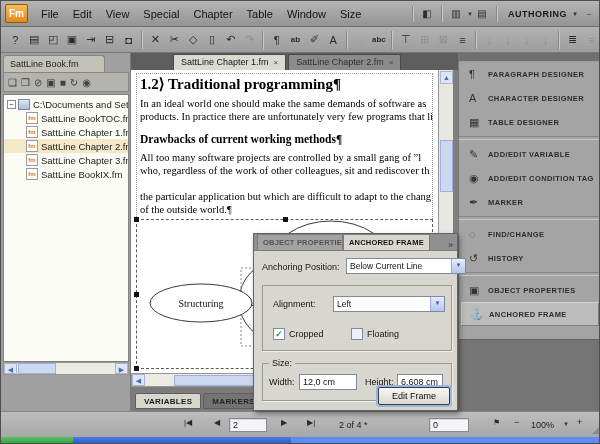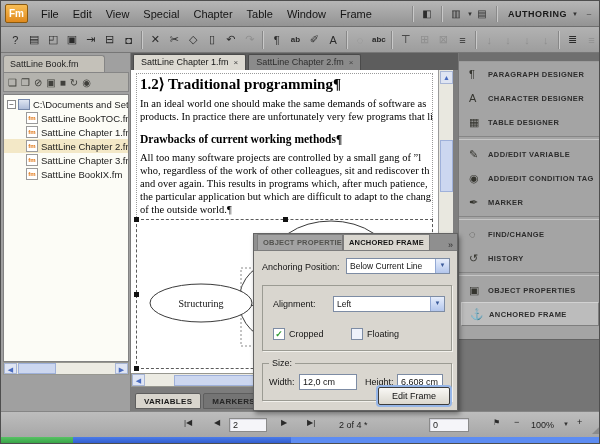--- a/index.html
+++ b/index.html
@@ -51,21 +51,21 @@
   .fm-file { width:12px; height:12px; background:#fff; border:1px solid #9a9a9a; margin-right:3px; flex:none;
     font-size:6px; font-weight:bold; color:#e07818; text-align:center; line-height:11px; }
   .book-hscroll { position:absolute; left:2px; top:309px; width:126px; height:13px; background:#ecebe3; border:1px solid #979790; display:flex; align-items:stretch; }
   .sb-btn { width:13px; background:#dfe5f3; border:1px solid #a8b6d6; color:#4a6cc0; font-size:7px; line-height:11px; text-align:center; flex:none; }
   .book-thumb { width:38px; background:#ccd7f0; border:1px solid #9fb1da; margin-left:1px; }
 
   
   .doc-area { position:absolute; left:130px; top:52px; width:327px; height:358px; background:#7f7f7f; }
   .doc-tabs { position:absolute; left:0; top:0; width:327px; height:17px; background:#5d5d5d; display:flex; align-items:flex-end; padding-left:2px; }
   .doc-tab { height:16px; line-height:15px; padding:0 7px; font-size:9px; border:1px solid #4a4a4a; border-bottom:none;
-    border-radius:2px 2px 0 0; white-space:nowrap; }
+    border-radius:2px 2px 0 0; white-space:nowrap;margin-left:40px; }
   .doc-tab.active { background:#dcd9d1; color:#161616; }
   .doc-tab.inactive { background:#8b8b8b; color:#2f2f2f; margin-left:2px; }
   .tab-close { margin-left:5px; font-size:8px; color:#444; }
   .doc-page { position:absolute; left:0; top:17px; width:307px; height:303px; background:#fff; overflow:hidden; }
   .text-frame { position:absolute; left:5px; top:3px; width:297px; height:146px; border:1px dotted #9a9a9a; border-bottom:none; }
   .anchor-frame { position:absolute; left:5px; top:149px; width:297px; height:150px; border:1px dashed #5a5a5a; }
   .handle { position:absolute; width:5px; height:5px; background:#111; }
   .serif { font-family:"Liberation Serif", serif; }
   .doc-heading { position:absolute; left:9px; top:5px; font-size:15px; font-weight:bold; color:#000; white-space:nowrap; }
   .doc-par { position:absolute; left:9px; font-size:10.5px; color:#000; line-height:13px; white-space:nowrap; }
@@ -140,21 +140,21 @@
   <div class="titlebar">
     <div class="fm-icon">Fm</div>
     <div class="menus" style="display:flex;">
       <span class="menu-item">File</span>
       <span class="menu-item">Edit</span>
       <span class="menu-item">View</span>
       <span class="menu-item">Special</span>
       <span class="menu-item">Chapter</span>
       <span class="menu-item">Table</span>
       <span class="menu-item">Window</span>
-      <span class="menu-item">Frame</span>
+      <span class="menu-item">Size</span>
     </div>
     <div class="tb-right">
       <span class="tb-sep"></span>
       <span class="tb-icon-btn">◧</span>
       <span class="tb-sep"></span>
       <span class="tb-icon-btn">▥</span>
       <span class="dd-arrow">▼</span>
       <span class="tb-icon-btn">▤</span>
       <span class="tb-sep"></span>
       <span class="workspace">AUTHORING</span>
@@ -265,21 +265,20 @@
 
     <div class="doc-page">
       <div class="text-frame"></div>
 
       <div class="doc-heading serif">1.2⟩  Traditional programming¶</div>
       <div class="doc-par serif" style="top:27px;">In an ideal world one should make the same demands of software as</div>
       <div class="doc-par serif" style="top:40px;">products. In practice there are unfortunately very few programs that li</div>
       <div class="doc-sub serif">Drawbacks of current working methods¶</div>
       <div class="doc-par serif" style="top:81px;">All too many software projects are controlled by a small gang of ”l</div>
       <div class="doc-par serif" style="top:94px;">who, regardless of the work of other colleagues, sit and rediscover th</div>
-      <div class="doc-par serif" style="top:107px;">and over again. This results in programs which, after much patience,</div>
       <div class="doc-par serif" style="top:120px;">the particular application but which are difficult to adapt to the chang</div>
       <div class="doc-par serif" style="top:133px;">of the outside world.¶</div>
 
       <div class="anchor-frame"></div>
       <span class="handle" style="left:3px; top:147px;"></span>
       <span class="handle" style="left:152px; top:147px;"></span>
       <span class="handle" style="left:3px; top:222px;"></span>
       <span class="handle" style="left:3px; top:296px;"></span>
       <span class="handle" style="left:152px; top:296px;"></span>
 
@@ -312,21 +311,21 @@
   </div>
 
   <div class="dialog">
     <div class="dlg-tabs">
       <span class="dlg-tab inactive">OBJECT PROPERTIES</span>
       <span class="dlg-tab active">ANCHORED FRAME</span>
       <span class="dlg-more">»</span>
     </div>
     <div class="dlg-body">
       <span class="dlg-label" style="left:8px; top:11px;">Anchoring Position:</span>
-      <span class="select" style="left:92px; top:7px; width:104px;">
+      <span class="select" style="left:92px; top:7px; width:120px;">
         <span>Below Current Line</span>
         <span class="sel-arrow">▼</span>
       </span>
 
       <div class="groupbox" style="left:8px; top:34px; width:190px; height:66px;">
         <span class="dlg-label" style="left:10px; top:13px;">Alignment:</span>
         <span class="select" style="left:70px; top:10px; width:112px;">
           <span>Left</span>
           <span class="sel-arrow">▼</span>
         </span>

